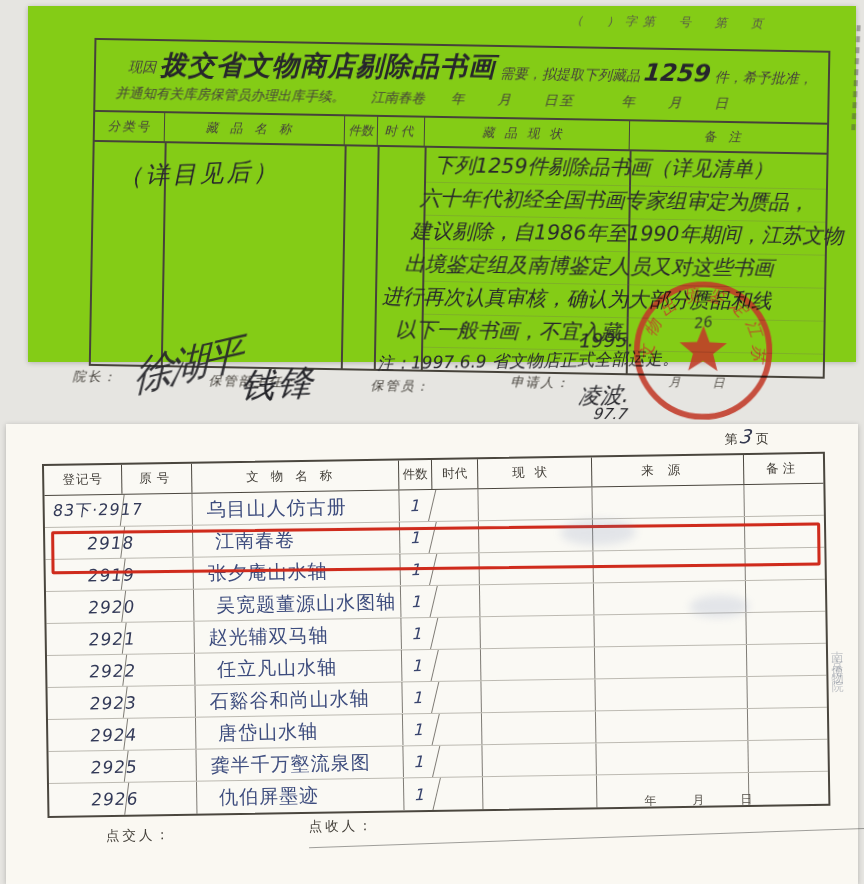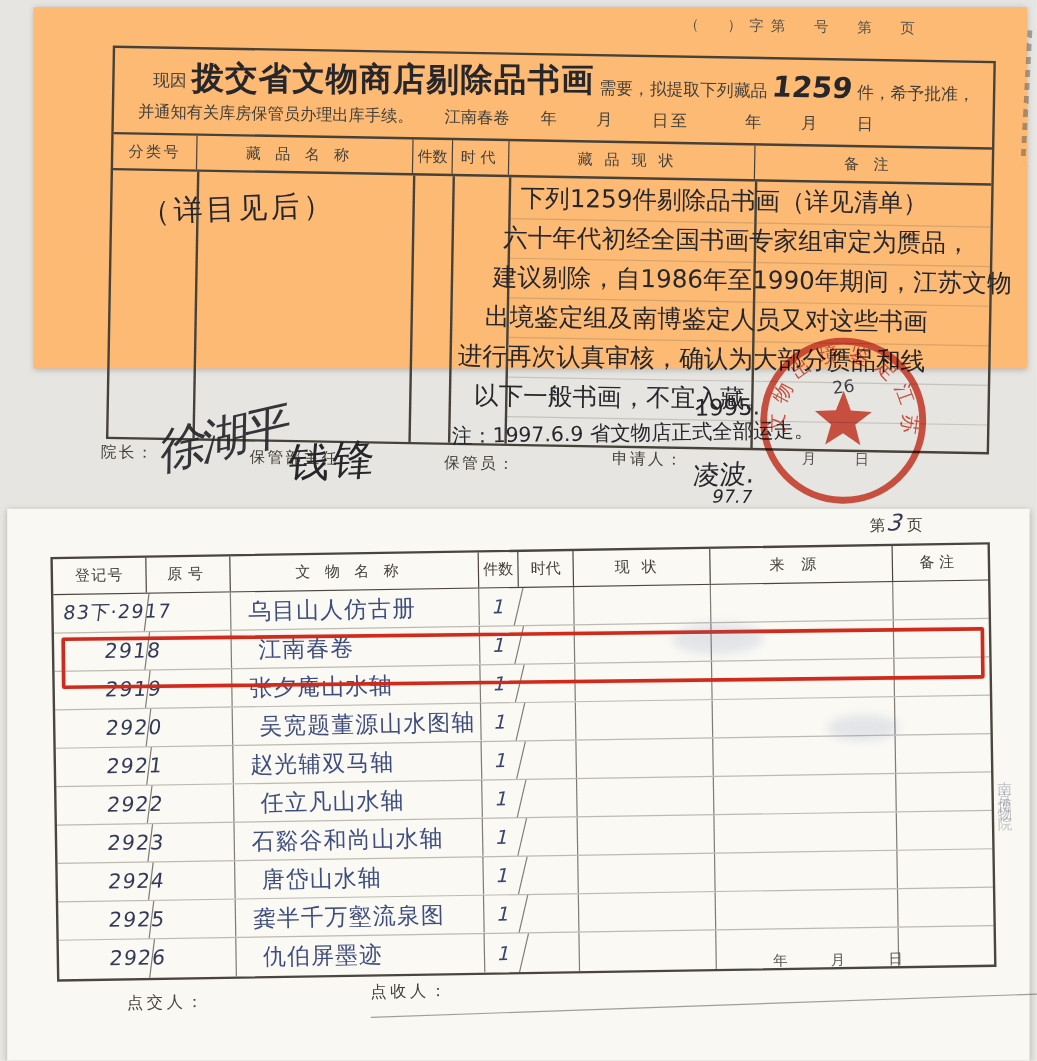--- a/index.html
+++ b/index.html
@@ -2,21 +2,21 @@
 <html><head>
 <meta charset="utf-8">
 <style>
   html,body{margin:0;padding:0;}
   body{
     width:864px;height:884px;position:relative;overflow:hidden;
     background:#e6e5e1;
     font-family:"DejaVu Sans",sans-serif;
   }
   .paper{position:absolute;box-shadow:0 1px 5px rgba(0,0,0,.22);}
-  #paper1{left:28px;top:6px;width:828px;height:301px;background:#fdba74;}
+  #paper1{left:28px;top:6px;width:828px;height:356px;background:#84cc16;font-style:italic;}
   #paper2{left:6px;top:424px;width:852px;height:460px;background:#faf8f2;}
   .tilt{position:absolute;inset:0;}
   #tilt1{transform:rotate(1deg);}
   #tilt2{transform:rotate(-0.9deg);}
 
   .printed{color:#44403a;}
   .hw{color:#26262b;}
 
   
   .serial{position:absolute;left:540px;top:4px;font-size:12px;letter-spacing:6px;color:#55514a;}
@@ -150,21 +150,21 @@
             <div class="rm rm2">建议剔除，自1986年至1990年期间，江苏文物</div>
             <div class="rm rm3">出境鉴定组及南博鉴定人员又对这些书画</div>
             <div class="rm rm4">进行再次认真审核，确认为大部分赝品和线</div>
             <div class="rm rm5">以下一般书画，不宜入藏。</div>
           </div>
         <div class="hw y1995">1995.</div>
         <div class="hw note-line">注：1997.6.9 省文物店正式全部运走。</div>
       </div>
     </div>
 
-    <div class="siglabel printed" style="left:60px;top:368px">院长：</div>
+    <div class="siglabel printed" style="left:48px;top:368px">院长：</div>
     <div class="hw sig-director">徐湖平</div>
     <div class="siglabel printed" style="left:184px;top:370px">保管部主任：</div>
     <div class="hw sig-dept">钱锋</div>
     <div class="siglabel printed" style="left:346px;top:372px">保管员：</div>
     <div class="siglabel printed" style="left:486px;top:366px">申请人：</div>
     <div class="hw sig-applicant">凌波.</div>
     <div class="hw sig-appdate">97.7</div>
     <div class="monthday printed">月　日</div>
 
     <svg id="seal" viewBox="0 0 150 150">

